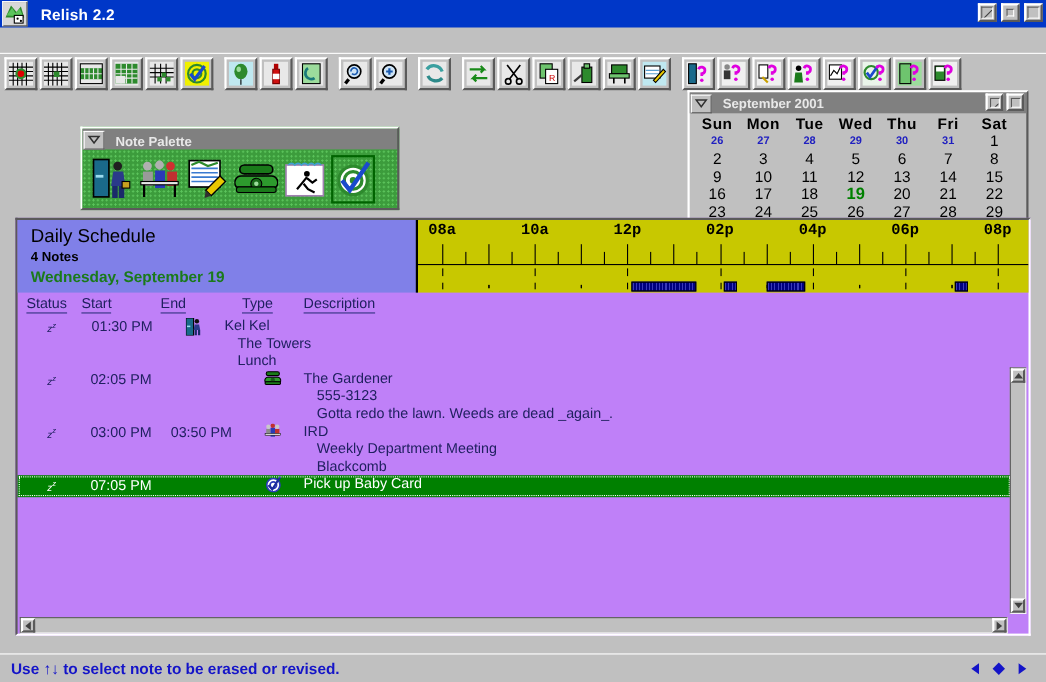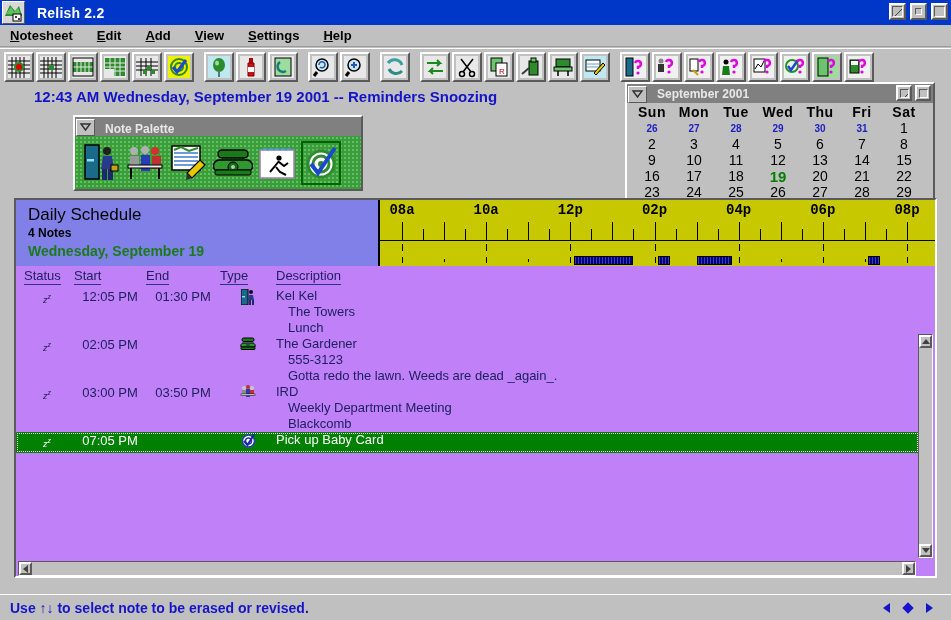--- a/index.html
+++ b/index.html
@@ -256,28 +256,20 @@
       </div>
       <div class="tbtn min">
           <i></i>
         </div>
       <div class="tbtn max">
           <i></i>
         </div>
     </div>
   </div>
 
-  <div class="menubar">
-    <div class="menu-item"><u>N</u>otesheet</div>
-    <div class="menu-item"><u>E</u>dit</div>
-    <div class="menu-item"><u>A</u>dd</div>
-    <div class="menu-item"><u>V</u>iew</div>
-    <div class="menu-item"><u>S</u>ettings</div>
-    <div class="menu-item"><u>H</u>elp</div>
-  </div>
 
   <div class="toolbar">
 
     <div class="tool">
       <svg width="22" height="22" viewBox="0 0 22 22">
           <rect width="22" height="22" fill="#e8e8e8"></rect>
         <g stroke="#000" stroke-width="1">
           <path d="M0 5h22M0 9h22M0 13h22M0 17h22M4 1v21M8 1v21M12 1v21M16 1v21"></path>
         </g>
         <circle cx="11" cy="11" r="5" fill="#2d8a2d"></circle>
@@ -498,21 +490,20 @@
       <svg width="22" height="22" viewBox="0 0 22 22">
           <rect width="22" height="22" fill="#f0f0f0"></rect>
         <rect x="2" y="4" width="9" height="13" fill="#2d8a2d" stroke="#000"></rect>
         <rect x="3" y="5" width="7" height="4" fill="#fff"></rect>
         <path d="M11 6 a3 3 0 1 1 3 4 v2" stroke="#e000e0" stroke-width="2.5" fill="none"></path>
         <circle cx="14" cy="16" r="1.6" fill="#e000e0"></circle>
       </svg>
     </div>
   </div>
 
-  <div class="dateline">12:43 AM Wednesday, September 19 2001 -- Reminders Snoozing</div>
 
   <div class="palette">
     <div class="palette-bar">
       <div class="pal-menu">
         <svg width="13" height="11" viewBox="0 0 13 11">
             <path d="M2 2 h9 l-4.5 6 z" fill="none" stroke="#303030" stroke-width="1.4"></path>
           </svg>
       </div>
       <div class="palette-title">Note Palette</div>
     </div>
@@ -769,21 +760,20 @@
       <div class="col-head">
         <div class="ch c-status"><span>Status</span></div>
         <div class="ch c-start"><span>Start</span></div>
         <div class="ch c-end"><span>End</span></div>
         <div class="ch c-type"><span>Type</span></div>
         <div class="ch c-desc"><span>Description</span></div>
       </div>
       <div class="rows" id="rows">
           <div class="row">
             <div class="cell status"><span class="zzz">z<sup>z</sup></span></div>
-            <div class="cell start">12:05 PM</div>
             <div class="cell end">01:30 PM</div>
             <div class="cell type">
               <svg width="14" height="16" viewBox="0 0 14 16">
                 <rect x="0" y="0" width="7" height="16" fill="#1a6a8a" stroke="#000"></rect>
                 <rect x="1" y="7" width="3" height="1.4" fill="#9cdcf0"></rect>
                 <circle cx="10" cy="3" r="2" fill="#101010"></circle>
                 <path d="M8 6 h4 l1 5 h-6z" fill="#2a3a8a"></path>
                 <rect x="8" y="11" width="2" height="5" fill="#1a2a6a"></rect>
                 <rect x="11" y="11" width="2" height="5" fill="#1a2a6a"></rect>
               </svg>

